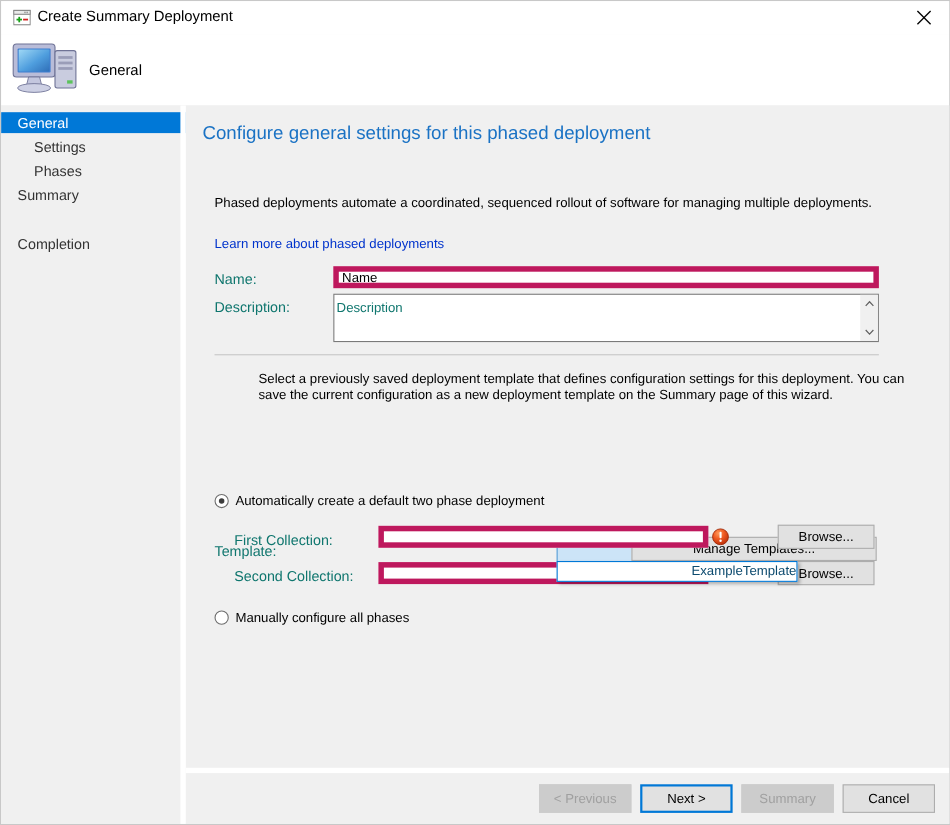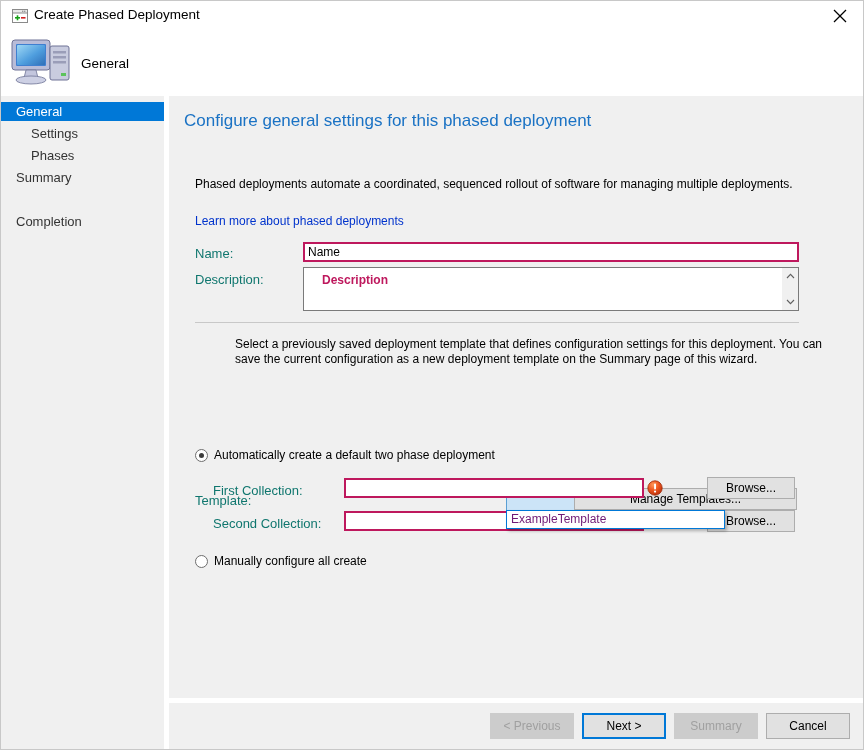--- a/index.html
+++ b/index.html
@@ -150,53 +150,52 @@
   
   .field-label {
     position: absolute;
     font-size: 13px;
     color: #0f766e;
     white-space: nowrap;
   }
   .textbox {
     position: absolute;
     background: #ffffff;
-    border: 2px solid #be185d;
+    border: 5px solid #be185d;
     box-sizing: border-box;
     font-family: "Liberation Sans", sans-serif;
     font-size: 12px;
     color: #000000;
     padding: 2px 3px;
     outline: none;
   }
   #name-label  { left: 26px; top: 150px; }
   #name-input  { left: 134px; top: 146px; width: 496px; height: 20px; }
   #desc-label  { left: 26px; top: 176px; }
   #desc-box {
     position: absolute;
     left: 134px; top: 171px;
     width: 496px; height: 44px;
     background: #ffffff;
     border: 1px solid #7a7a7a;
     box-sizing: border-box;
   }
   #desc-text {
     position: absolute;
-    left: 16px; top: 3px;
+    left: 0; top: 3px;
     width: 465px;
     font-size: 12px;
-    color: #be185d;
+    color: #0f766e;
     border: none;
     outline: none;
     background: transparent;
     resize: none;
     font-family: "Liberation Sans", sans-serif;
     height: 36px;
     overflow: hidden;
-    font-weight: bold;
   }
   #desc-scroll {
     position: absolute;
     right: 0; top: 0;
     width: 16px; height: 42px;
     background: #f0f0f0;
   }
   .sb-arrow {
     position: absolute;
     left: 0;
@@ -256,23 +255,24 @@
     border: 1px solid #0078d7;
     box-sizing: border-box;
     box-shadow: 2px 2px 3px rgba(0,0,0,0.28);
     z-index: 20;
   }
   .dropdown-option {
     height: 17px;
     line-height: 17px;
     padding-left: 4px;
     font-size: 12px;
-    color: #701a75;
+    color: #0c4a6e;
     cursor: default;
     white-space: nowrap;
+    text-align: right;
   }
 
   
   .btn {
     position: absolute;
     background: #e1e1e1;
     border: 1px solid #adadad;
     box-sizing: border-box;
     font-family: "Liberation Sans", sans-serif;
     font-size: 12px;
@@ -371,21 +371,21 @@
       <svg width="16" height="16" viewBox="0 0 16 16">
         <rect x="0.5" y="1.5" width="15" height="13" fill="#ffffff" stroke="#8a8a8a"></rect>
         <rect x="0.5" y="1.5" width="15" height="3.5" fill="#eaeaea" stroke="#8a8a8a"></rect>
         <rect x="10" y="2.6" width="1.4" height="1.4" fill="#9a9a9a"></rect>
         <rect x="12" y="2.6" width="1.4" height="1.4" fill="#9a9a9a"></rect>
         <rect x="3" y="9" width="5" height="1.6" fill="#18a018"></rect>
         <rect x="4.7" y="7.3" width="1.6" height="5" fill="#18a018"></rect>
         <rect x="9" y="9" width="4.5" height="1.6" fill="#d02020"></rect>
       </svg>
     </span>
-    <span id="title-text">Create Phased Deployment</span>
+    <span id="title-text">Create Summary Deployment</span>
     <div id="close-button">
       <svg width="14" height="14" viewBox="0 0 14 14">
         <line x1="1" y1="1" x2="13" y2="13" stroke="#000000" stroke-width="1.2"></line>
         <line x1="13" y1="1" x2="1" y2="13" stroke="#000000" stroke-width="1.2"></line>
       </svg>
     </div>
   </div>
 
   <div id="header">
     <span id="header-icon">
@@ -501,21 +501,21 @@
           </radialGradient>
           <circle cx="8" cy="8" r="7.2" fill="url(#errg2)" stroke="#9e2807" stroke-width="0.8"></circle>
           <rect x="7.1" y="3.4" width="1.9" height="6" rx="0.9" fill="#ffffff"></rect>
           <circle cx="8.05" cy="11.6" r="1.1" fill="#ffffff"></circle>
         </svg>
       </span>
       <button class="btn browse-btn" id="browse2">Browse...</button>
 
       <div class="radio-row" id="radio-manual">
         <span class="radio-mark"></span>
-        <span class="radio-label">Manually configure all create</span>
+        <span class="radio-label">Manually configure all phases</span>
       </div>
 
     </div>
 
     <div id="footer-divider"></div>
     <div id="footer">
       <button class="btn footer-btn disabled" id="btn-previous">&lt; Previous</button>
       <button class="btn footer-btn default" id="btn-next">Next &gt;</button>
       <button class="btn footer-btn disabled" id="btn-summary">Summary</button>
       <button class="btn footer-btn" id="btn-cancel">Cancel</button>

